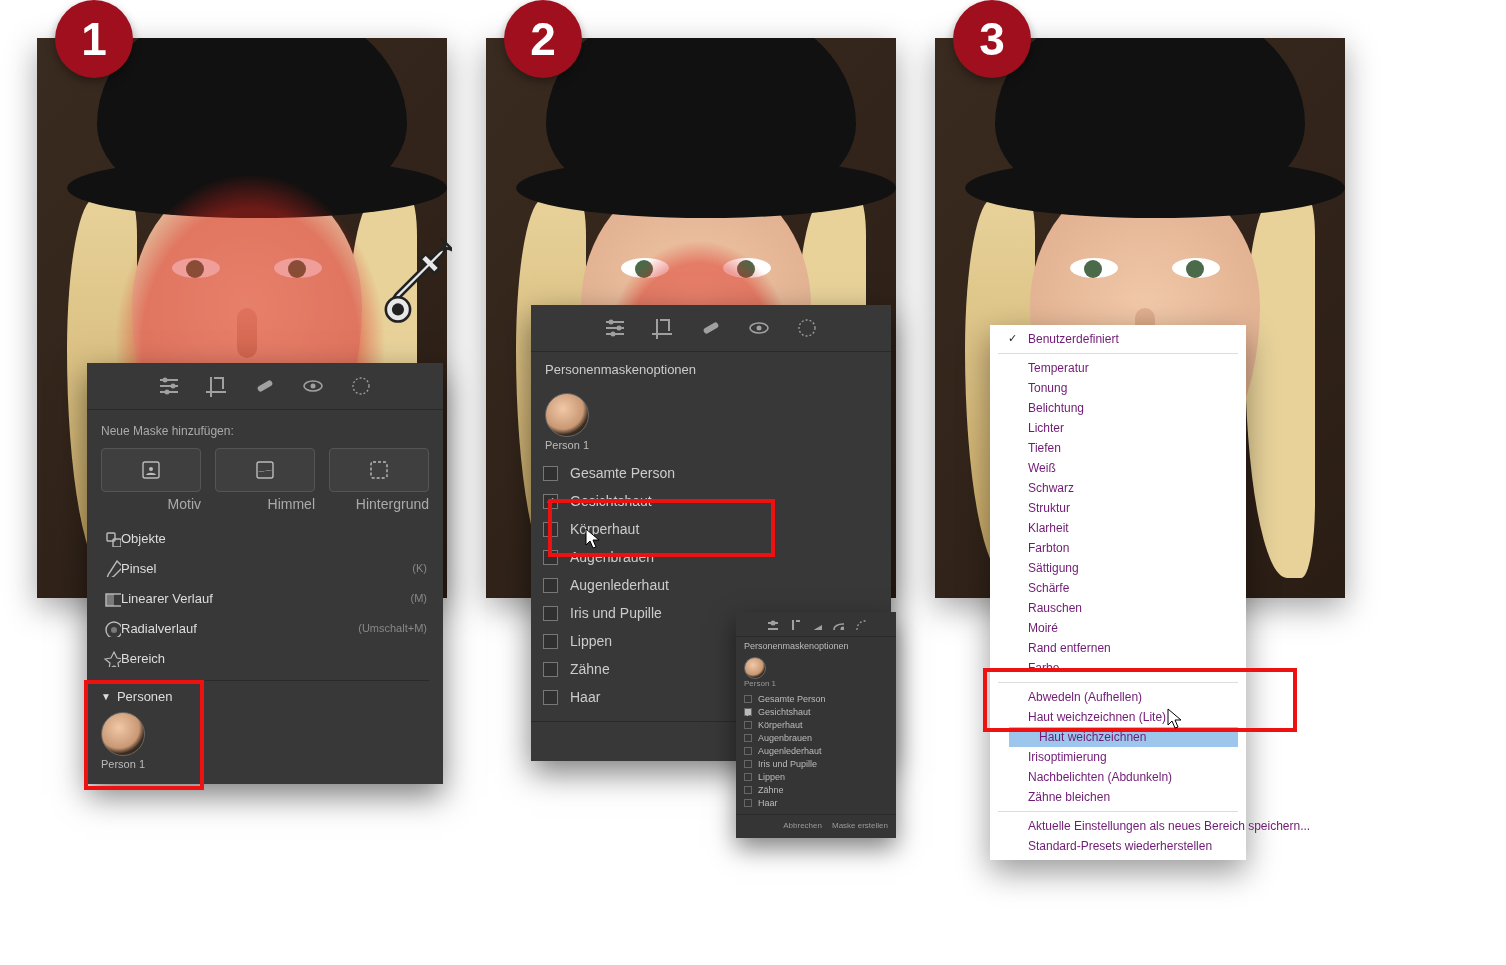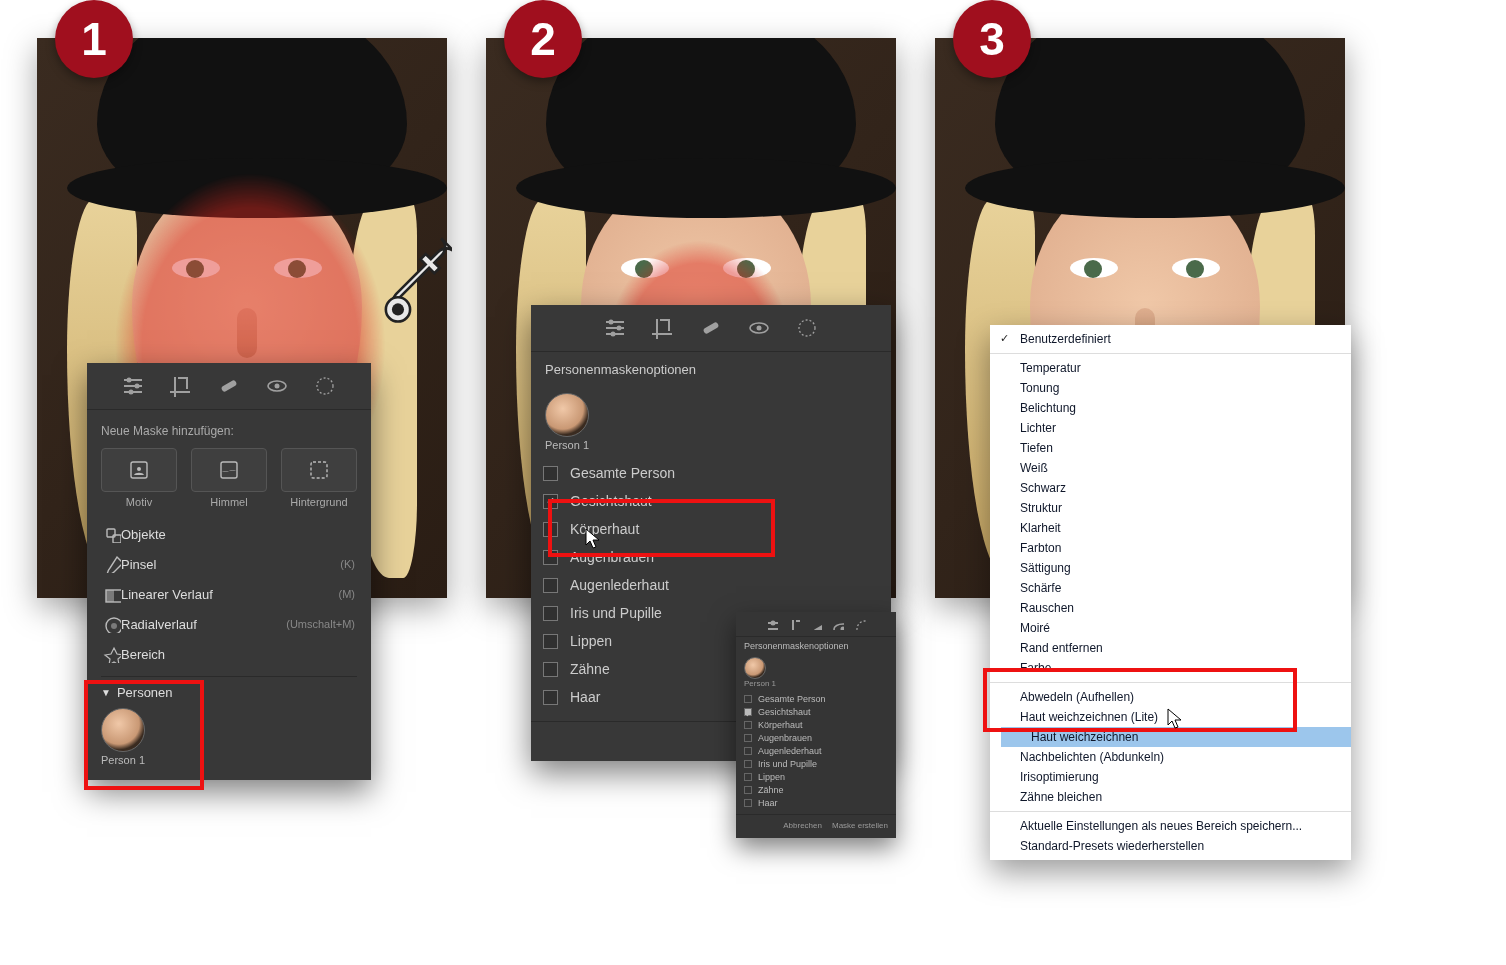--- a/index.html
+++ b/index.html
@@ -83,36 +83,36 @@
   }
 
   
   .eyedropper{
     position:absolute; left:345px; top:235px; z-index:30;
     width:70px;height:90px;
   }
 
   
   .dark-panel{
-    position:absolute; left:50px; top:363px; width:284px;
+    position:absolute; left:50px; top:363px; width:356px;
     background:#383838; color:#c8c8c8;
     font-size:13px;
     box-shadow: 0 12px 30px rgba(0,0,0,.5);
     z-index:20;
   }
   .tool-row{
     display:flex; gap:26px; justify-content:center; padding:12px 0;
     border-bottom:1px solid #2a2a2a;
   }
   .tool-row .ticon{width:22px;height:22px;opacity:.8;}
   .panel-pad{padding:10px 14px 14px;}
   .hint{font-size:12px;color:#aaa;margin:4px 0 10px;}
   .mask-types{display:flex;gap:14px;justify-content:space-between;margin-bottom:12px;}
   .mask-type{
-    flex:1;text-align:center;font-size:11px;color:#aaa;
+    flex:1;text-align:right;font-size:14px;color:#aaa;
   }
   .mask-type .mbox{
     height:44px;border:1px solid #555;border-radius:4px;
     display:flex;align-items:center;justify-content:center;margin-bottom:4px;
     background:#3f3f3f;
   }
   .tool-list{display:flex;flex-direction:column;gap:2px;margin-top:4px;}
   .tool-item{
     display:flex;align-items:center;padding:5px 2px;font-size:13px;color:#ddd;
     position:relative;
@@ -163,24 +163,24 @@
   .mini-panel .mini-title{padding:4px 8px 2px;font-size:9px;}
   .mini-panel .avatar{width:22px;height:22px;margin:4px 8px 0;}
   .mini-panel .mini-av-label{font-size:8px;padding:0 8px 4px;color:#999;}
   .mini-panel .mini-list{padding:2px 8px;display:flex;flex-direction:column;gap:3px;}
   .mini-panel .mchk{display:flex;gap:6px;align-items:center;}
   .mini-panel .mbox2{width:8px;height:8px;border:1px solid #666;}
   .mini-panel .mfoot{display:flex;justify-content:flex-end;gap:10px;font-size:8px;padding:6px 8px 2px;border-top:1px solid #2a2a2a;margin-top:4px;color:#999;}
 
   
   .white-menu{
-    position:absolute; left:55px; top:325px; width:361px;
-    background:#fff;color:#0f172a;font-size:12px;
+    position:absolute; left:55px; top:325px; width:256px;
+    background:#fff;color:#701a75;font-size:12px;
     box-shadow:0 12px 30px rgba(0,0,0,.4); z-index:20;
-    padding:4px 0;
+    padding:4px 8px;
   }
   .white-menu .mi{
     padding:3px 14px 3px 30px;white-space:nowrap;cursor:default;
     position:relative;
   }
   .white-menu .mi.checked::before{
     content:'✓';position:absolute;left:10px;top:3px;color:#222;font-size:11px;
   }
   .white-menu .mi.hl{background:#9cc6ec;margin-left:11px;}
   .white-menu .sep{height:1px;background:#ddd;margin:4px 0;}
@@ -541,22 +541,22 @@
     <div class="mi">Sättigung</div>
     <div class="mi">Schärfe</div>
     <div class="mi">Rauschen</div>
     <div class="mi">Moiré</div>
     <div class="mi">Rand entfernen</div>
     <div class="mi">Farbe</div>
     <div class="sep"></div>
     <div class="mi">Abwedeln (Aufhellen)</div>
     <div class="mi">Haut weichzeichnen (Lite)</div>
     <div class="mi hl">Haut weichzeichnen</div>
+    <div class="mi">Irisoptimierung</div>
     <div class="mi">Nachbelichten (Abdunkeln)</div>
-    <div class="mi">Irisoptimierung</div>
     <div class="mi">Zähne bleichen</div>
     <div class="sep"></div>
     <div class="mi">Aktuelle Einstellungen als neues Bereich speichern...</div>
     <div class="mi">Standard-Presets wiederherstellen</div>
   </div>
   <div class="red-box" style="left:48px; top:668px; width:314px; height:64px;"></div>
   <svg class="cursor-arrow" style="left:232px; top:708px;" width="18" height="22" viewBox="0 0 18 22">
     <path d="M1 1l0 16 4-4 3 7 3-1-3-7 6 0z" fill="#fff" stroke="#000" stroke-width="1"></path>
   </svg>
 </div>

